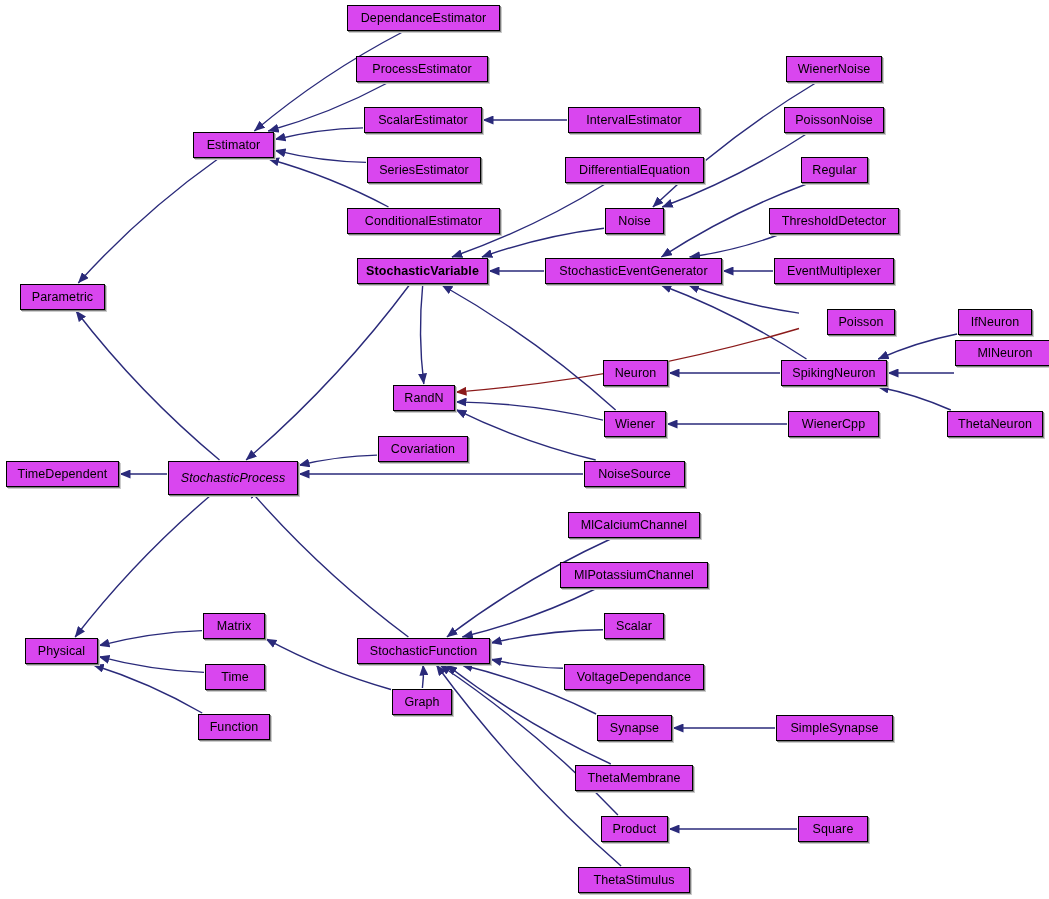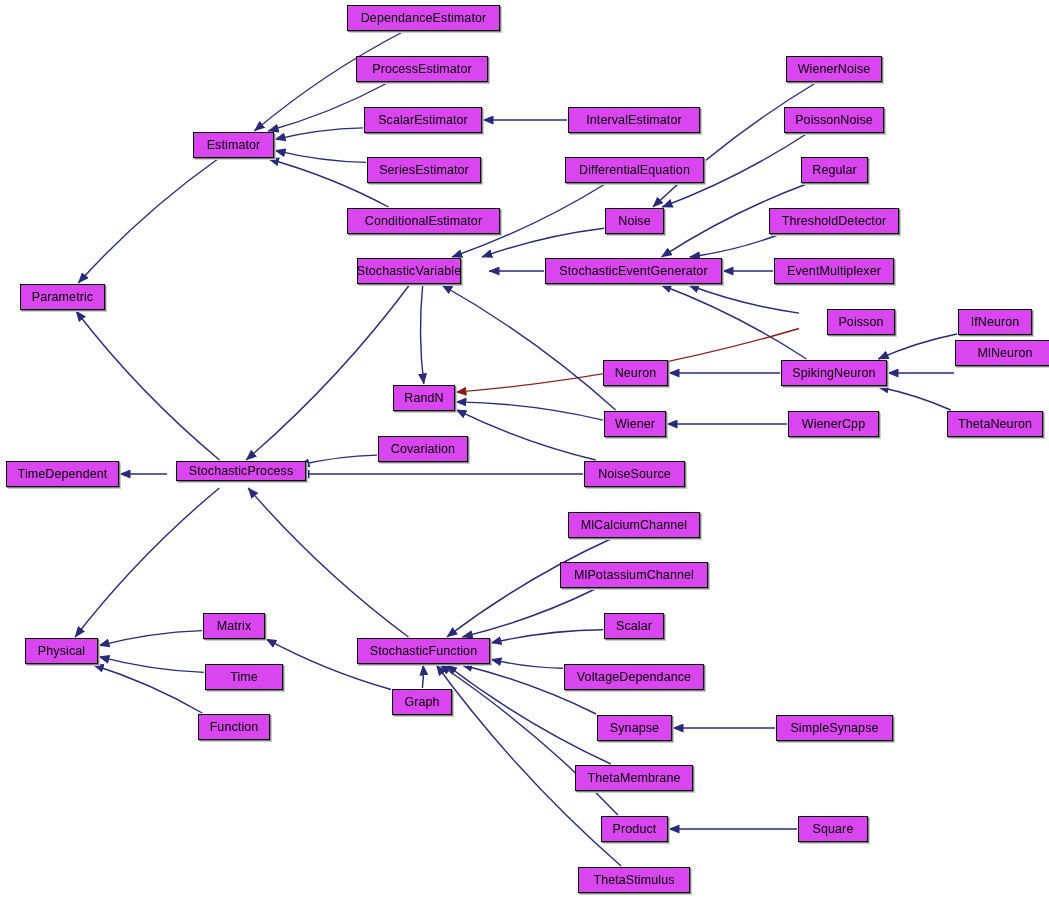--- a/index.html
+++ b/index.html
@@ -141,21 +141,21 @@
       </div>
       <div class="node" style="left: 801px; top: 157px; width: 67px; height: 26px;">
         <span class="node-label">Regular</span>
       </div>
       <div class="node" style="left: 769px; top: 208px; width: 130px; height: 26px;">
         <span class="node-label">ThresholdDetector</span>
       </div>
       <div class="node" style="left: 20px; top: 284px; width: 85px; height: 26px;">
         <span class="node-label">Parametric</span>
       </div>
-      <div class="node" style="left: 357px; top: 258px; width: 104px; height: 26px;">
+      <div class="node" style="left: 357px; top: 258px; width: 131px; height: 26px; font-weight: bold;">
         <span class="node-label">StochasticVariable</span>
       </div>
       <div class="node" style="left: 545px; top: 258px; width: 177px; height: 26px;">
         <span class="node-label">StochasticEventGenerator</span>
       </div>
       <div class="node" style="left: 774px; top: 258px; width: 120px; height: 26px;">
         <span class="node-label">EventMultiplexer</span>
       </div>
       <div class="node" style="left: 800px; top: 309px; width: 68px; height: 26px; margin-left: 27px;">
         <span class="node-label">Poisson</span>
@@ -183,21 +183,21 @@
       </div>
       <div class="node" style="left: 947px; top: 411px; width: 96px; height: 26px;">
         <span class="node-label">ThetaNeuron</span>
       </div>
       <div class="node" style="left: 378px; top: 436px; width: 90px; height: 26px;">
         <span class="node-label">Covariation</span>
       </div>
       <div class="node" style="left: 6px; top: 461px; width: 113px; height: 26px;">
         <span class="node-label">TimeDependent</span>
       </div>
-      <div class="node" style="left: 176px; top: 461px; width: 130px; height: 20px;">
+      <div class="node" style="left: 168px; top: 461px; width: 130px; height: 34px; font-style: italic;">
         <span class="node-label">StochasticProcess</span>
       </div>
       <div class="node" style="left: 584px; top: 461px; width: 101px; height: 26px;">
         <span class="node-label">NoiseSource</span>
       </div>
       <div class="node" style="left: 568px; top: 512px; width: 132px; height: 26px;">
         <span class="node-label">MlCalciumChannel</span>
       </div>
       <div class="node" style="left: 560px; top: 562px; width: 148px; height: 26px;">
         <span class="node-label">MlPotassiumChannel</span>
@@ -207,21 +207,21 @@
       </div>
       <div class="node" style="left: 604px; top: 613px; width: 60px; height: 26px;">
         <span class="node-label">Scalar</span>
       </div>
       <div class="node" style="left: 25px; top: 638px; width: 73px; height: 26px;">
         <span class="node-label">Physical</span>
       </div>
       <div class="node" style="left: 357px; top: 638px; width: 133px; height: 26px;">
         <span class="node-label">StochasticFunction</span>
       </div>
-      <div class="node" style="left: 205px; top: 664px; width: 78px; height: 26px;">
+      <div class="node" style="left: 205px; top: 664px; width: 60px; height: 26px;">
         <span class="node-label">Time</span>
       </div>
       <div class="node" style="left: 564px; top: 664px; width: 140px; height: 26px;">
         <span class="node-label">VoltageDependance</span>
       </div>
       <div class="node" style="left: 392px; top: 689px; width: 60px; height: 26px;">
         <span class="node-label">Graph</span>
       </div>
       <div class="node" style="left: 597px; top: 715px; width: 75px; height: 26px;">
         <span class="node-label">Synapse</span>

